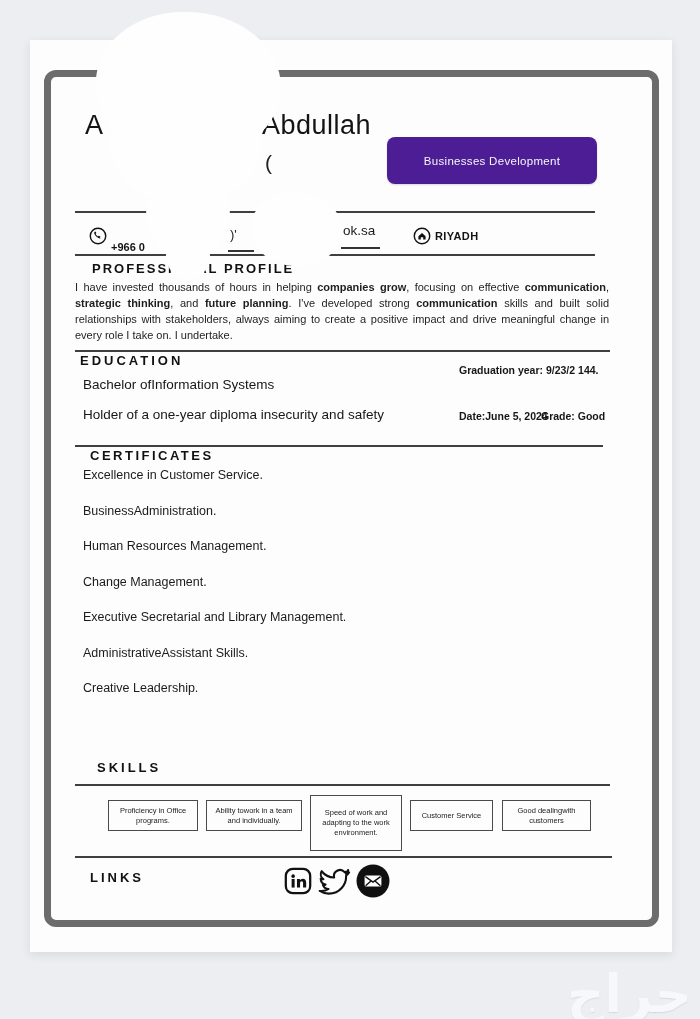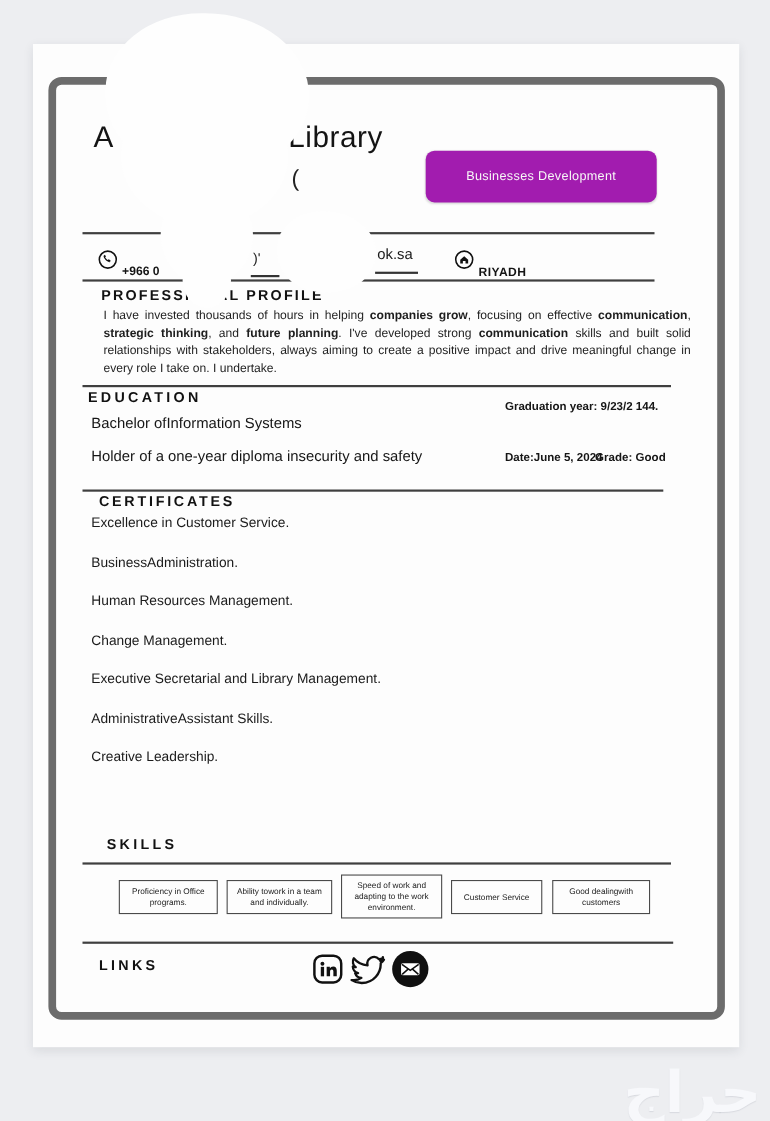--- a/index.html
+++ b/index.html
@@ -9,75 +9,75 @@
         box-shadow:0 3px 9px rgba(40,45,60,.10);}
   .frame{position:absolute;left:14px;top:30px;right:13px;bottom:25px;
          border:7px solid #6c6c6c;border-radius:12px;}
   .content{position:absolute;inset:0;color:#1c1c1c;}
 
   
   .name-frag{position:absolute;font-size:27px;font-weight:500;color:#141414;letter-spacing:.5px;}
   .name-a{left:34px;top:33px;}
   .name-rest{left:211px;top:33px;}
   .subtitle-frag{position:absolute;left:214px;top:74px;font-size:21px;color:#222;}
-  .job-badge{position:absolute;left:336px;top:60px;width:210px;height:47px;background:#a21caf;
+  .job-badge{position:absolute;left:336px;top:60px;width:210px;height:47px;background:#4c1d95;
              border-radius:8px;display:flex;align-items:center;justify-content:center;
              color:#f7f7f7;font-size:11.5px;letter-spacing:.3px;box-shadow:0 1px 2px rgba(0,0,0,.15);}
 
   
   .rule{position:absolute;background:#3f3f3f;height:2px;}
   .rule-contact-top{left:24px;top:134px;width:520px;}
   .rule-contact-bottom{left:24px;top:177px;width:520px;}
   .rule-edu{left:24px;top:273px;width:535px;}
   .rule-cert{left:24px;top:368px;width:528px;}
   .rule-skills{left:24px;top:707px;width:535px;height:1.5px;}
   .rule-links{left:24px;top:779px;width:537px;height:1.5px;}
 
   
   .c-icon{position:absolute;width:18px;height:18px;}
   .phone-icon{left:38px;top:150px;}
   .home-icon{left:362px;top:150px;}
   .c-text{position:absolute;font-size:11px;font-weight:700;color:#141414;}
   .phone-text{left:60px;top:153px;margin-top:11px;}
-  .loc-text{left:384px;top:165px;letter-spacing:.4px;}
+  .loc-text{left:384px;top:153px;letter-spacing:.4px;}
   .hidden-frag{position:absolute;left:179px;top:150px;font-size:13px;color:#222;}
   .frag-underline{position:absolute;left:177px;top:173px;width:26px;height:1.6px;background:#333;}
   .email-frag{position:absolute;left:292px;top:146px;font-size:13.5px;color:#1a1a1a;}
   .email-underline{position:absolute;left:290px;top:170px;width:39px;height:1.6px;background:#333;}
 
   
   .sec-h{position:absolute;font-size:13px;font-weight:700;color:#111;letter-spacing:3px;}
   .h-profile{left:41px;top:184px;letter-spacing:2px;}
   .h-education{left:29px;top:276px;}
   .h-certs{left:39px;top:371px;letter-spacing:2.5px;}
   .h-skills{left:46px;top:683px;}
   .h-links{left:39px;top:793px;}
 
   .profile-text{position:absolute;left:24px;top:202px;width:534px;font-size:11px;line-height:16px;
-                text-align:justify;color:#1e1e1e;margin-left:19px;}
+                text-align:justify;color:#1e1e1e;}
   .profile-text b{font-weight:700;}
 
   
   .edu-degree{position:absolute;left:32px;font-size:13.5px;color:#161616;}
   .edu-detail{position:absolute;font-size:10.5px;font-weight:600;color:#161616;}
   .d1{top:300px;} .d2{top:330px;}
   .dt1{left:408px;top:287px;} .dt2a{left:408px;top:333px;} .dt2b{left:490px;top:333px;}
 
   
   .cert-list{position:absolute;left:32px;top:392px;}
   .cert-item{font-size:12.5px;color:#1b1b1b;height:13.5px;line-height:13.5px;margin-bottom:22px;}
 
   
   .skill-row{position:absolute;left:24px;top:723px;width:535px;height:40px;}
   .skill-box{position:absolute;border:1.2px solid #4a4a4a;background:#fdfdfd;display:flex;
              align-items:center;justify-content:center;text-align:center;
              font-size:7.5px;line-height:1.3;color:#222;padding:1px 3px;box-sizing:border-box;}
   .sb1{left:33px;top:0;width:90px;height:31px;}
   .sb2{left:131px;top:0;width:96px;height:31px;}
-  .sb3{left:235px;top:-5px;width:92px;height:40px;}
+  .sb3{left:235px;top:-5px;width:92px;height:56px;}
   .sb4{left:335px;top:0;width:83px;height:31px;}
   .sb5{left:427px;top:0;width:89px;height:31px;}
 
   
   .link-icon{position:absolute;}
   .li-linkedin{left:232px;top:789px;}
   .li-twitter{left:266px;top:790px;}
   .li-mail{left:305px;top:787px;}
 
   
@@ -95,21 +95,21 @@
 </head>
 <body>
 
 <div class="stage">
 
   <div class="page">
     <div class="frame">
       <div class="content">
 
         <span class="name-frag name-a">A</span>
-        <span class="name-frag name-rest">Library</span>
+        <span class="name-frag name-rest">Abdullah</span>
         <span class="subtitle-frag">(</span>
         <div class="job-badge">Businesses Development</div>
 
         <div class="rule rule-contact-top"></div>
         <div class="rule rule-contact-bottom"></div>
 
         <svg class="c-icon phone-icon" viewBox="0 0 24 24">
           <circle cx="12" cy="12" r="10.3" fill="none" stroke="#111" stroke-width="1.9"></circle>
           <path d="M15.8 14.6c-.7.7-1.9.8-3.2.1-1.4-.7-3-2-4.2-3.5-1.1-1.5-1.7-3-1.4-3.9.2-.6.9-1.1 1.5-1.3l1.3 2.1-1 1.2c.5 1 2.1 2.7 3.1 3.2l1.3-.9 2.2 1.4c-.1.6-1 1.3-1.6 1.6z" fill="#111"></path>
         </svg>

